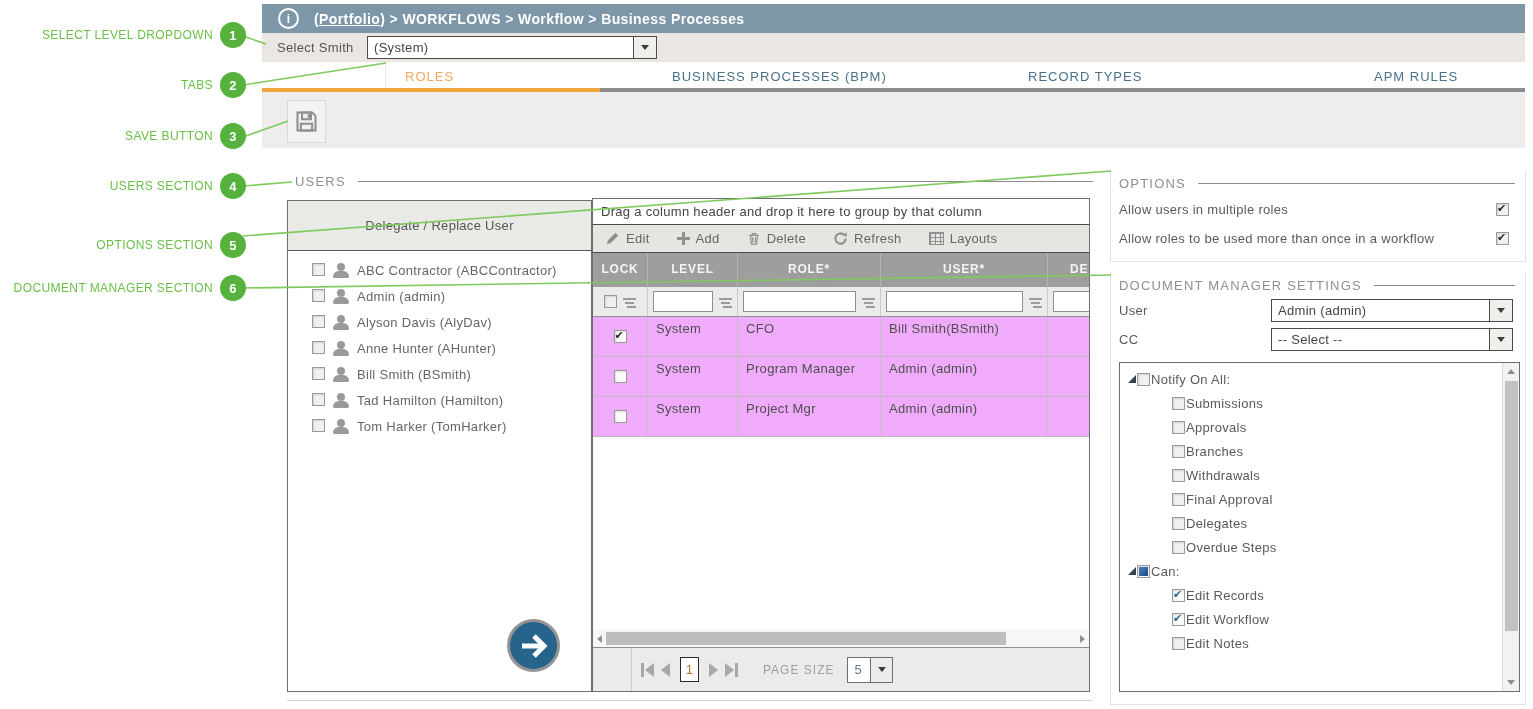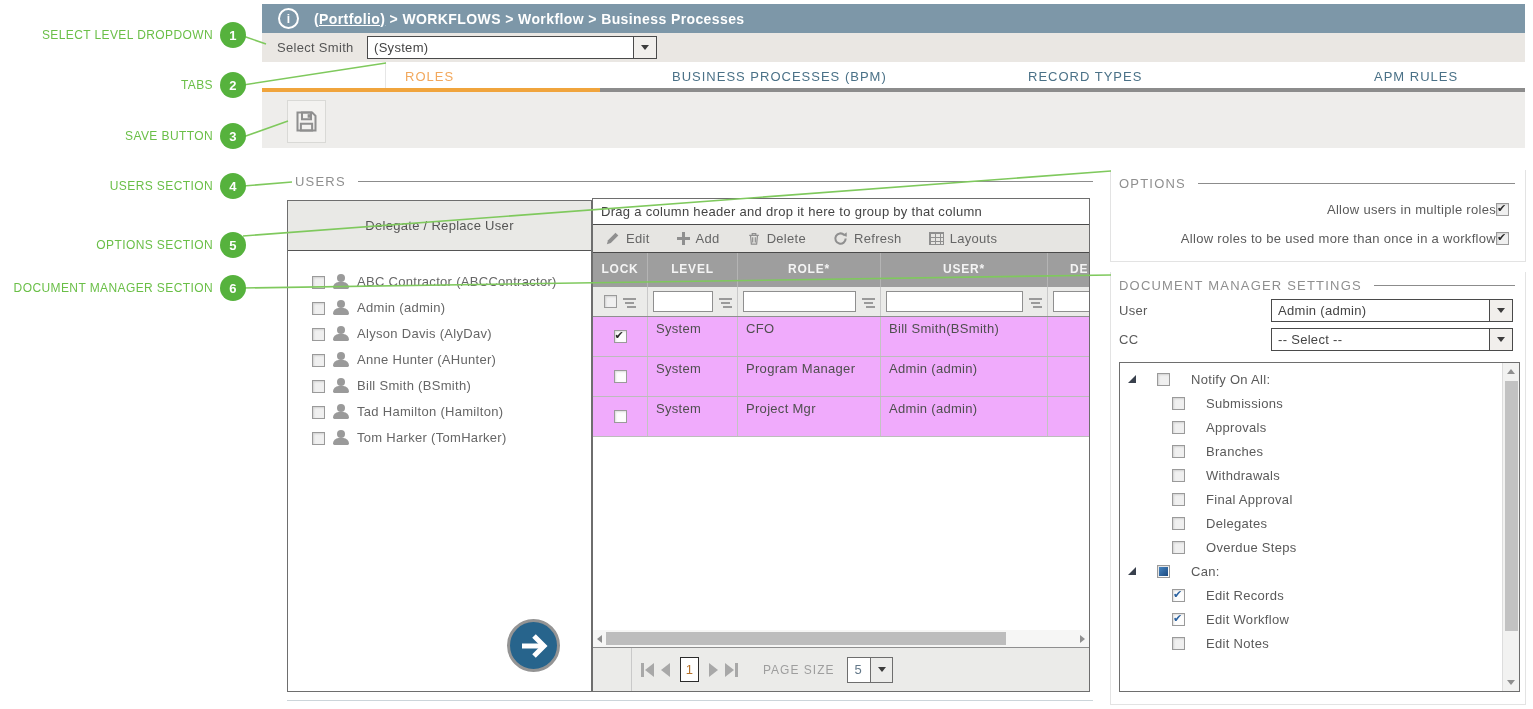--- a/index.html
+++ b/index.html
@@ -48,21 +48,21 @@
   
   .legend-row{position:absolute;display:flex;align-items:center}
   .legend-text{font-size:13px;color:#8f8f8f;letter-spacing:1.2px;white-space:nowrap}
   .legend-line{flex:1;height:1px;background:#8c8c8c;margin-left:12px}
   .users-bottom{position:absolute;left:25px;top:700px;width:806px;height:1px;background:#ccd5da}
 
   .left-panel{position:absolute;left:25px;top:200px;width:305px;height:492px;
       border:1px solid #6e6e6e;background:#fff}
   .lp-header{height:50px;background:#e9e9e6;border-bottom:1px solid #555;display:flex;
       align-items:center;justify-content:center;font-size:13px;color:#555}
-  .user-item{display:flex;align-items:flex-end;gap:8px;height:26px;padding-left:24px;font-size:13px;color:#666}
+  .user-item{display:flex;align-items:flex-start;gap:8px;height:26px;padding-left:24px;font-size:13px;color:#666}
   .user-list{padding-top:12px}
   .person{width:16px;height:15px;position:relative;display:inline-block;flex:none}
   .person::before{content:"";position:absolute;top:0;left:4px;width:8px;height:8px;border-radius:50%;background:#9a9a9a}
   .person::after{content:"";position:absolute;bottom:0;left:0;width:16px;height:7px;
       border-radius:8px 8px 2px 2px;background:#9a9a9a}
   .bluebtn{position:absolute;left:219px;top:418px;width:53px;height:53px;border-radius:50%;
       background:#27648c;border:3px solid #949494;display:flex;align-items:center;justify-content:center}
 
   
   .cb{width:13px;height:13px;border:1px solid #9a9a9a;background:#fdfdfd;display:inline-block;
@@ -126,28 +126,28 @@
   .pg-box{width:19px;height:25px;border:1px solid #2b2b2b;background:#fff;color:#b5712a;
       font-size:13px;display:flex;align-items:center;justify-content:center;margin:0 3px}
   .pg-size-label{font-size:12px;color:#9e9e9e;letter-spacing:1px;margin:0 6px 0 18px}
   .pg-size{display:flex;height:26px;border:1px solid #6e6e6e;background:#fff}
   .pg-size .val{width:22px;font-size:13px;color:#64798a;display:flex;align-items:center;padding-left:6px}
   .pg-size .ddbtn{width:22px;border-left:1px solid #6e6e6e;background:#ececea}
 
   
   .fieldset{position:absolute;border:1px solid #e3e3e3;border-top:none;background:#fff}
   .fs-legend{display:flex;align-items:center;padding:6px 10px 0 8px}
-  .opt-row{display:flex;align-items:center;justify-content:flex-end;
+  .opt-row{display:flex;align-items:center;justify-content:space-between;
       padding:0 16px 0 8px;height:22px;margin-top:7px;font-size:13px;color:#5a5a5a}
   .dm-row{position:absolute;left:8px;right:12px;height:24px;display:flex;align-items:center}
   .dm-label{font-size:13px;color:#5a5a5a}
   .dm-select{position:absolute;left:152px;right:0}
   .tree{position:absolute;left:8px;top:90px;width:401px;height:330px;border:1px solid #6e6e6e;
       background:#fff;overflow:hidden;padding-top:4px}
-  .tree-row{display:flex;align-items:center;height:24px;gap:21px;font-size:13px;color:#5a5a5a}
+  .tree-row{display:flex;align-items:center;height:24px;gap:1px;font-size:13px;color:#5a5a5a}
   .tree-row.root{padding-left:8px}
   .tree-row.child{padding-left:52px}
   .exp{width:0;height:0;border-bottom:8px solid #39404d;border-left:8px solid transparent;flex:none}
   .vscroll{position:absolute;right:0;top:0;width:17px;height:100%;background:#f2f2f1;border-left:1px solid #ddd}
   .vthumb{position:absolute;left:2px;top:18px;width:13px;height:250px;background:#c2c2c2}
   .sb-u{width:0;height:0;border-left:4px solid transparent;border-right:4px solid transparent;
       border-bottom:5px solid #8f8f8f;position:absolute;left:4px;top:6px}
   .sb-d{width:0;height:0;border-left:4px solid transparent;border-right:4px solid transparent;
       border-top:5px solid #8f8f8f;position:absolute;left:4px;bottom:6px}
 </style>

